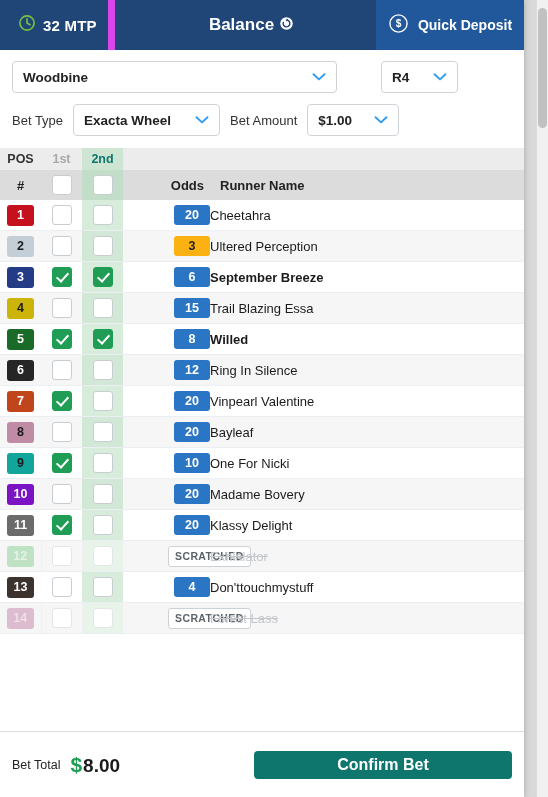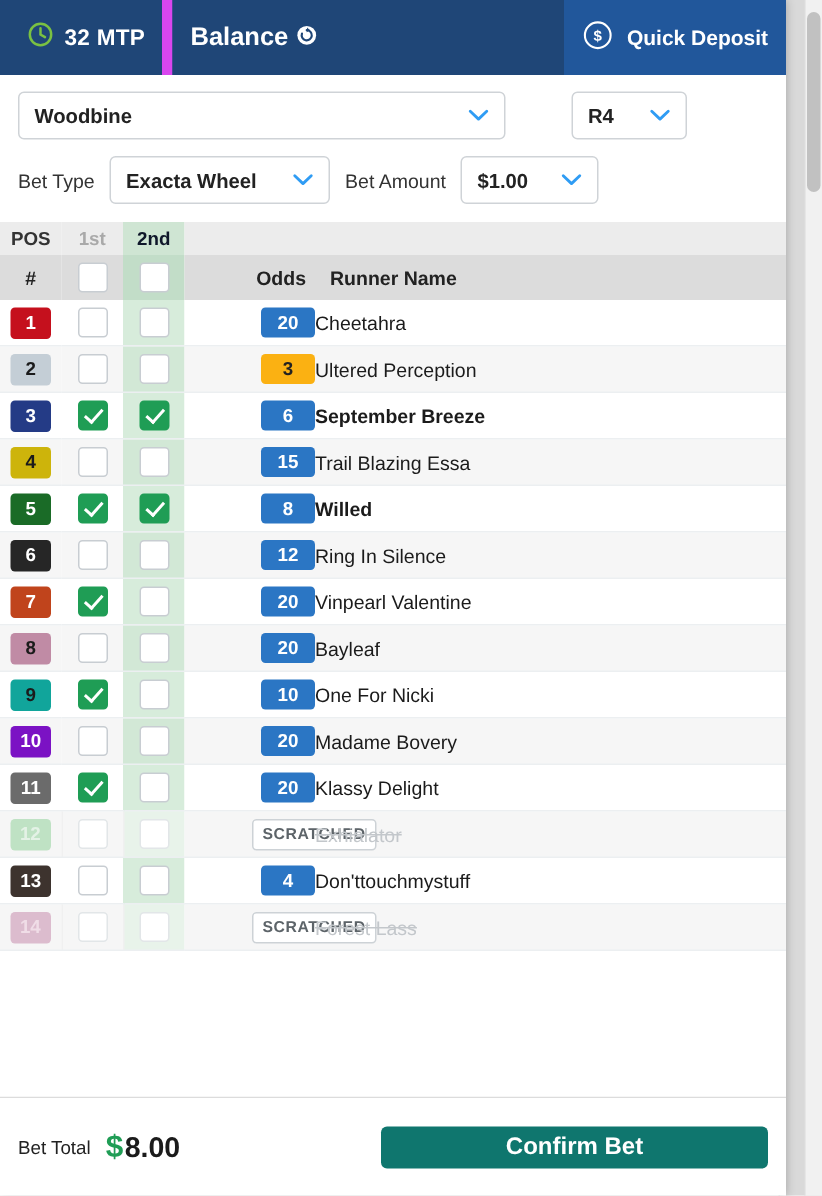--- a/index.html
+++ b/index.html
@@ -35,21 +35,21 @@
   }
 
   
   .topbar{display:flex;height:50px;flex:none;background:#1c4a80;color:#fff;}
   .tb-mtp{
     width:115px;display:flex;align-items:center;gap:7px;padding-left:18px;
     box-sizing:border-box;background:#1f4677;border-right:7px solid #d946ef;
   }
   .tb-mtp .lbl{font-size:15px;font-weight:bold;letter-spacing:.2px;}
   .tb-balance{
-    flex:1;display:flex;flex-direction:column;justify-content:center;
+    flex:1;display:flex;flex-direction:row;justify-content:center;
     padding-left:12px;background:#1f4677;
   }
   .tb-balance .bal-title{font-size:17px;font-weight:bold;display:flex;align-items:center;gap:5px;line-height:1.05;}
   .tb-balance .bal-amt{font-size:11px;color:#e8eef5;margin-top:1px;}
   .tb-deposit{
     width:148px;display:flex;align-items:center;justify-content:center;gap:9px;
     background:#21579b;font-size:14px;font-weight:bold;
   }
 
   
@@ -76,21 +76,21 @@
   table.runners col.c-1st{width:41px;}
   table.runners col.c-2nd{width:41px;}
   table.runners col.c-gap{width:45px;}
   table.runners col.c-odds{width:42px;}
   table.runners col.c-name{width:auto;}
 
   
   tr.grouphead td{height:22px;padding:0;font-size:12.5px;font-weight:bold;background:#ececec;border:none;}
   tr.grouphead td.g-pos{color:#333;text-align:center;}
   tr.grouphead td.g-1st{color:#a9a9a9;text-align:center;}
-  tr.grouphead td.g-2nd{color:#0f172a;text-align:center;background:#cfe5d3;}
+  tr.grouphead td.g-2nd{color:#0f766e;text-align:center;background:#cfe5d3;}
 
   
   tr.colhead td{height:30px;padding:0;background:#dcdcdc;font-size:13px;font-weight:bold;color:#222;border:none;}
   tr.colhead td.h-pos{text-align:center;}
   tr.colhead td.h-2nd{background:#c2ddc8;}
   tr.colhead td.h-odds{text-align:right;padding-right:6px;}
   tr.colhead td.h-name{text-align:left;padding-left:10px;}
 
   tr.rrow td{height:30px;padding:0;border-bottom:1px solid #eceff1;}
   tr.rrow.odd td{background:#f6f6f6;}

